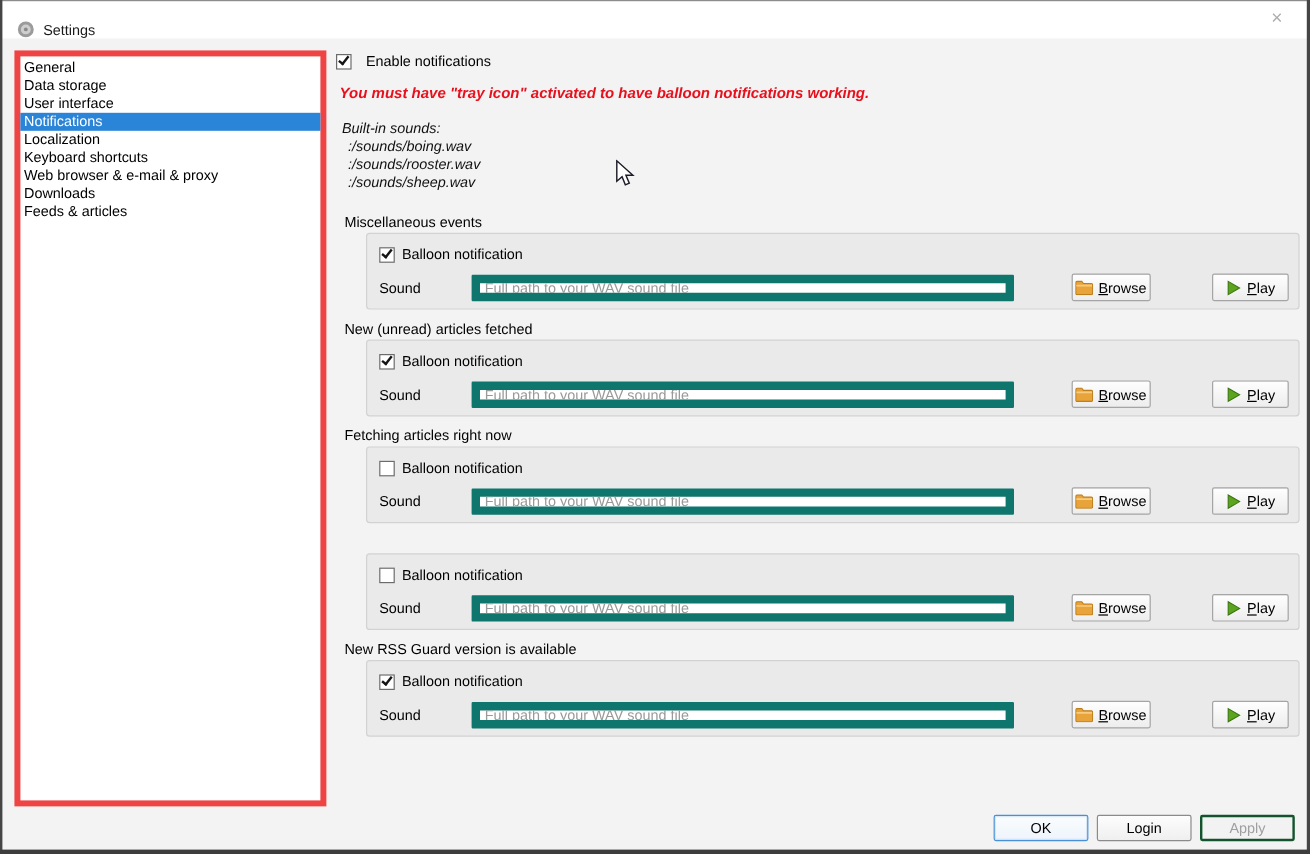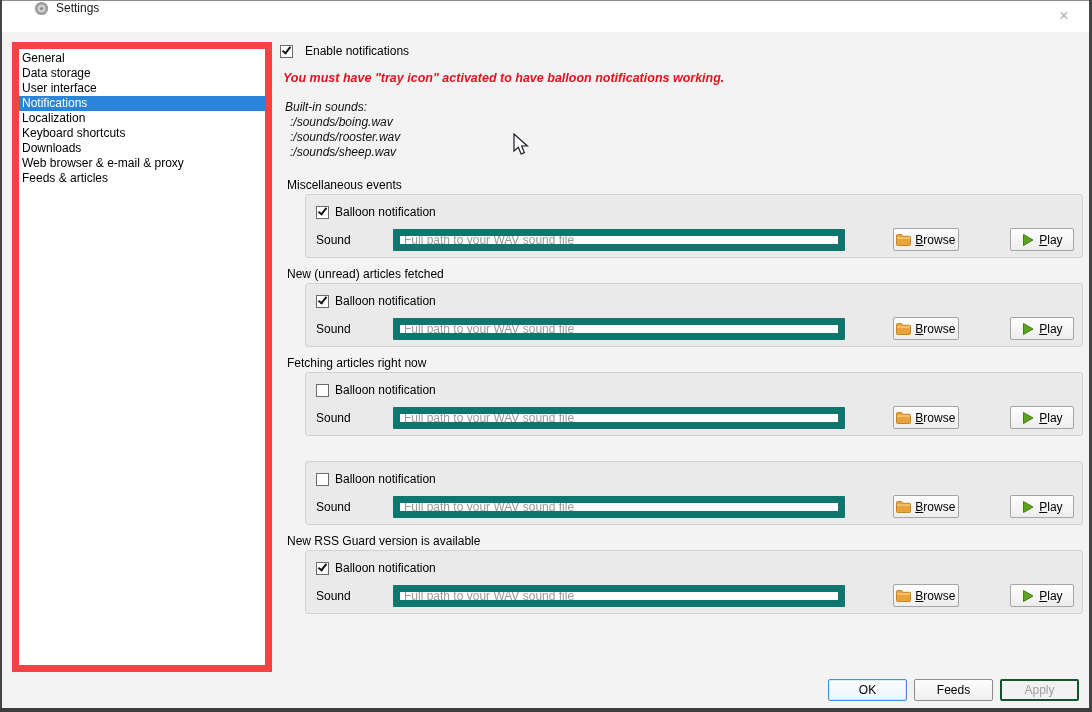--- a/index.html
+++ b/index.html
@@ -9,27 +9,27 @@
   .window { position:relative; width:1092px; height:712px; background:#f3f3f3; overflow:hidden; }
 
   
   .edge { position:absolute; background:#454545; z-index:50; }
   .edge.top { left:0; top:0; width:1092px; height:1px; background:#8c8c8c; }
   .edge.left { left:0; top:0; width:2px; height:712px; }
   .edge.right { left:1089px; top:0; width:3px; height:712px; }
   .edge.bottom { left:0; top:708px; width:1092px; height:4px; background:#3d3d3d; }
 
   
-  .titlebar { position:absolute; left:1px; top:1px; width:1088px; height:31px; background:#ffffff; display:flex; align-items:flex-start;padding-left:20px; }
+  .titlebar { position:absolute; left:1px; top:1px; width:1088px; height:31px; background:#ffffff; display:flex; align-items:flex-end; }
   .titlebar .app-icon { margin-left:13px; width:15px; height:15px; display:inline-flex; }
   .titlebar .title { margin-left:7px; color:#1a1a1a; }
   .close-btn { position:absolute; right:10px; top:3px; width:30px; height:24px; display:flex; align-items:center; justify-content:center; color:#acacac; font-size:16px; }
 
   
-  .listbox { position:absolute; left:12px; top:42px; width:260px; height:630px; background:#ffffff; border:7px solid #ef4444; padding-top:2px; }
+  .listbox { position:absolute; left:12px; top:42px; width:260px; height:630px; background:#ffffff; border:5px solid #ef4444; padding-top:2px; }
   .list-item { height:15px; line-height:15px; padding-left:3px; white-space:nowrap; cursor:default; }
   .list-item.selected { background:#2a84d8; color:#ffffff; }
 
   
   .enable-row { position:absolute; left:280px; top:44px; display:flex; align-items:center; gap:12px; }
   .warning { position:absolute; left:283px; top:71px; color:#e8101c; font-weight:bold; font-style:italic; font-size:12.5px; }
   .builtin { position:absolute; left:285px; top:100px; font-style:italic; line-height:15px; color:#101010; }
   .builtin .line { padding-left:5px; }
 
   
@@ -77,22 +77,22 @@
     <span class="close-btn">×</span>
   </div>
 
   <div class="listbox">
       <div class="list-item">General</div>
       <div class="list-item">Data storage</div>
       <div class="list-item">User interface</div>
       <div class="list-item selected">Notifications</div>
       <div class="list-item">Localization</div>
       <div class="list-item">Keyboard shortcuts</div>
+      <div class="list-item">Web browser &amp; e-mail &amp; proxy</div>
       <div class="list-item">Downloads</div>
-      <div class="list-item">Web browser &amp; e-mail &amp; proxy</div>
       <div class="list-item">Feeds &amp; articles</div>
     </div>
 
   <div class="enable-row">
     <span class="checkbox checked">
         <span class="check"></span>
       </span>
     <span>Enable notifications</span>
   </div>
 
@@ -259,21 +259,21 @@
             </svg>
           </span>
           <span class="lbl"><u>P</u><span>lay</span></span>
         </button>
       </div>
     </div>
   </div>
     </div>
 
   <div class="footer-btn ok">OK</div>
-  <div class="footer-btn cancel">Feeds</div>
+  <div class="footer-btn cancel">Login</div>
   <div class="footer-btn apply">Apply</div>
 
   <div class="cursor">
     <svg width="21" height="24" viewBox="0 0 21 24">
       <path d="M2 1 L2 18 L6.4 14.2 L9.1 21 L12.4 19.6 L9.6 13 L15.4 13 Z" fill="#ffffff" stroke="#1c1c28" stroke-width="1.2"></path>
     </svg>
   </div>
 
   <div class="edge top"></div>
   <div class="edge left"></div>

